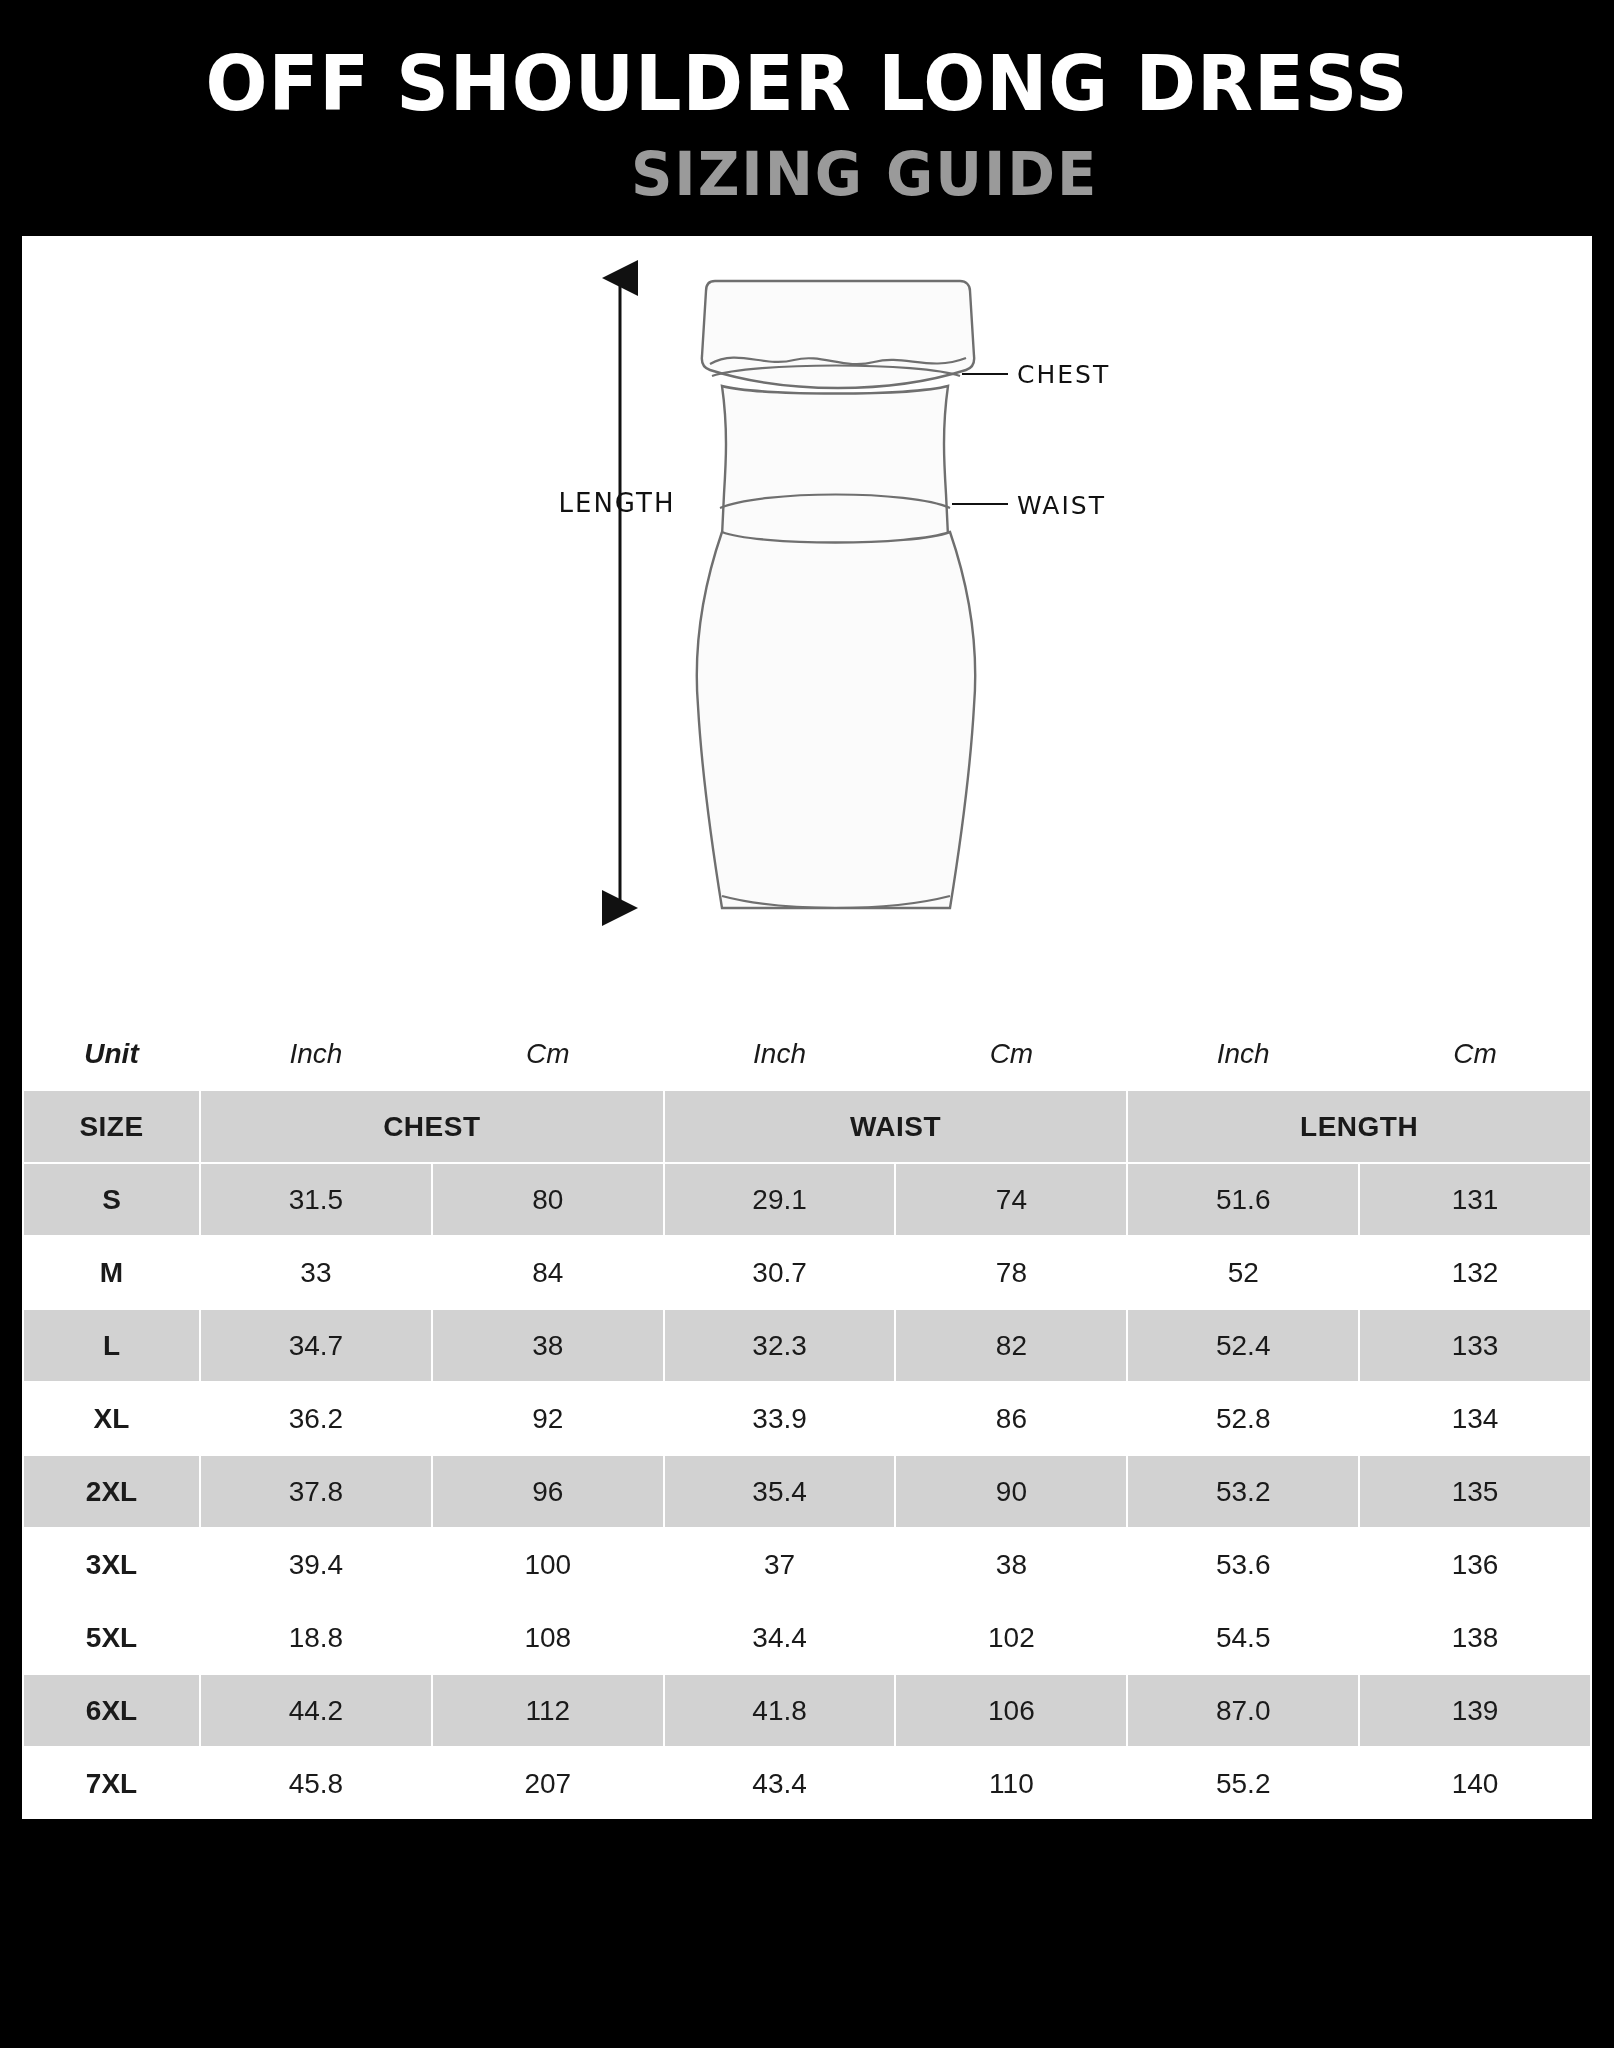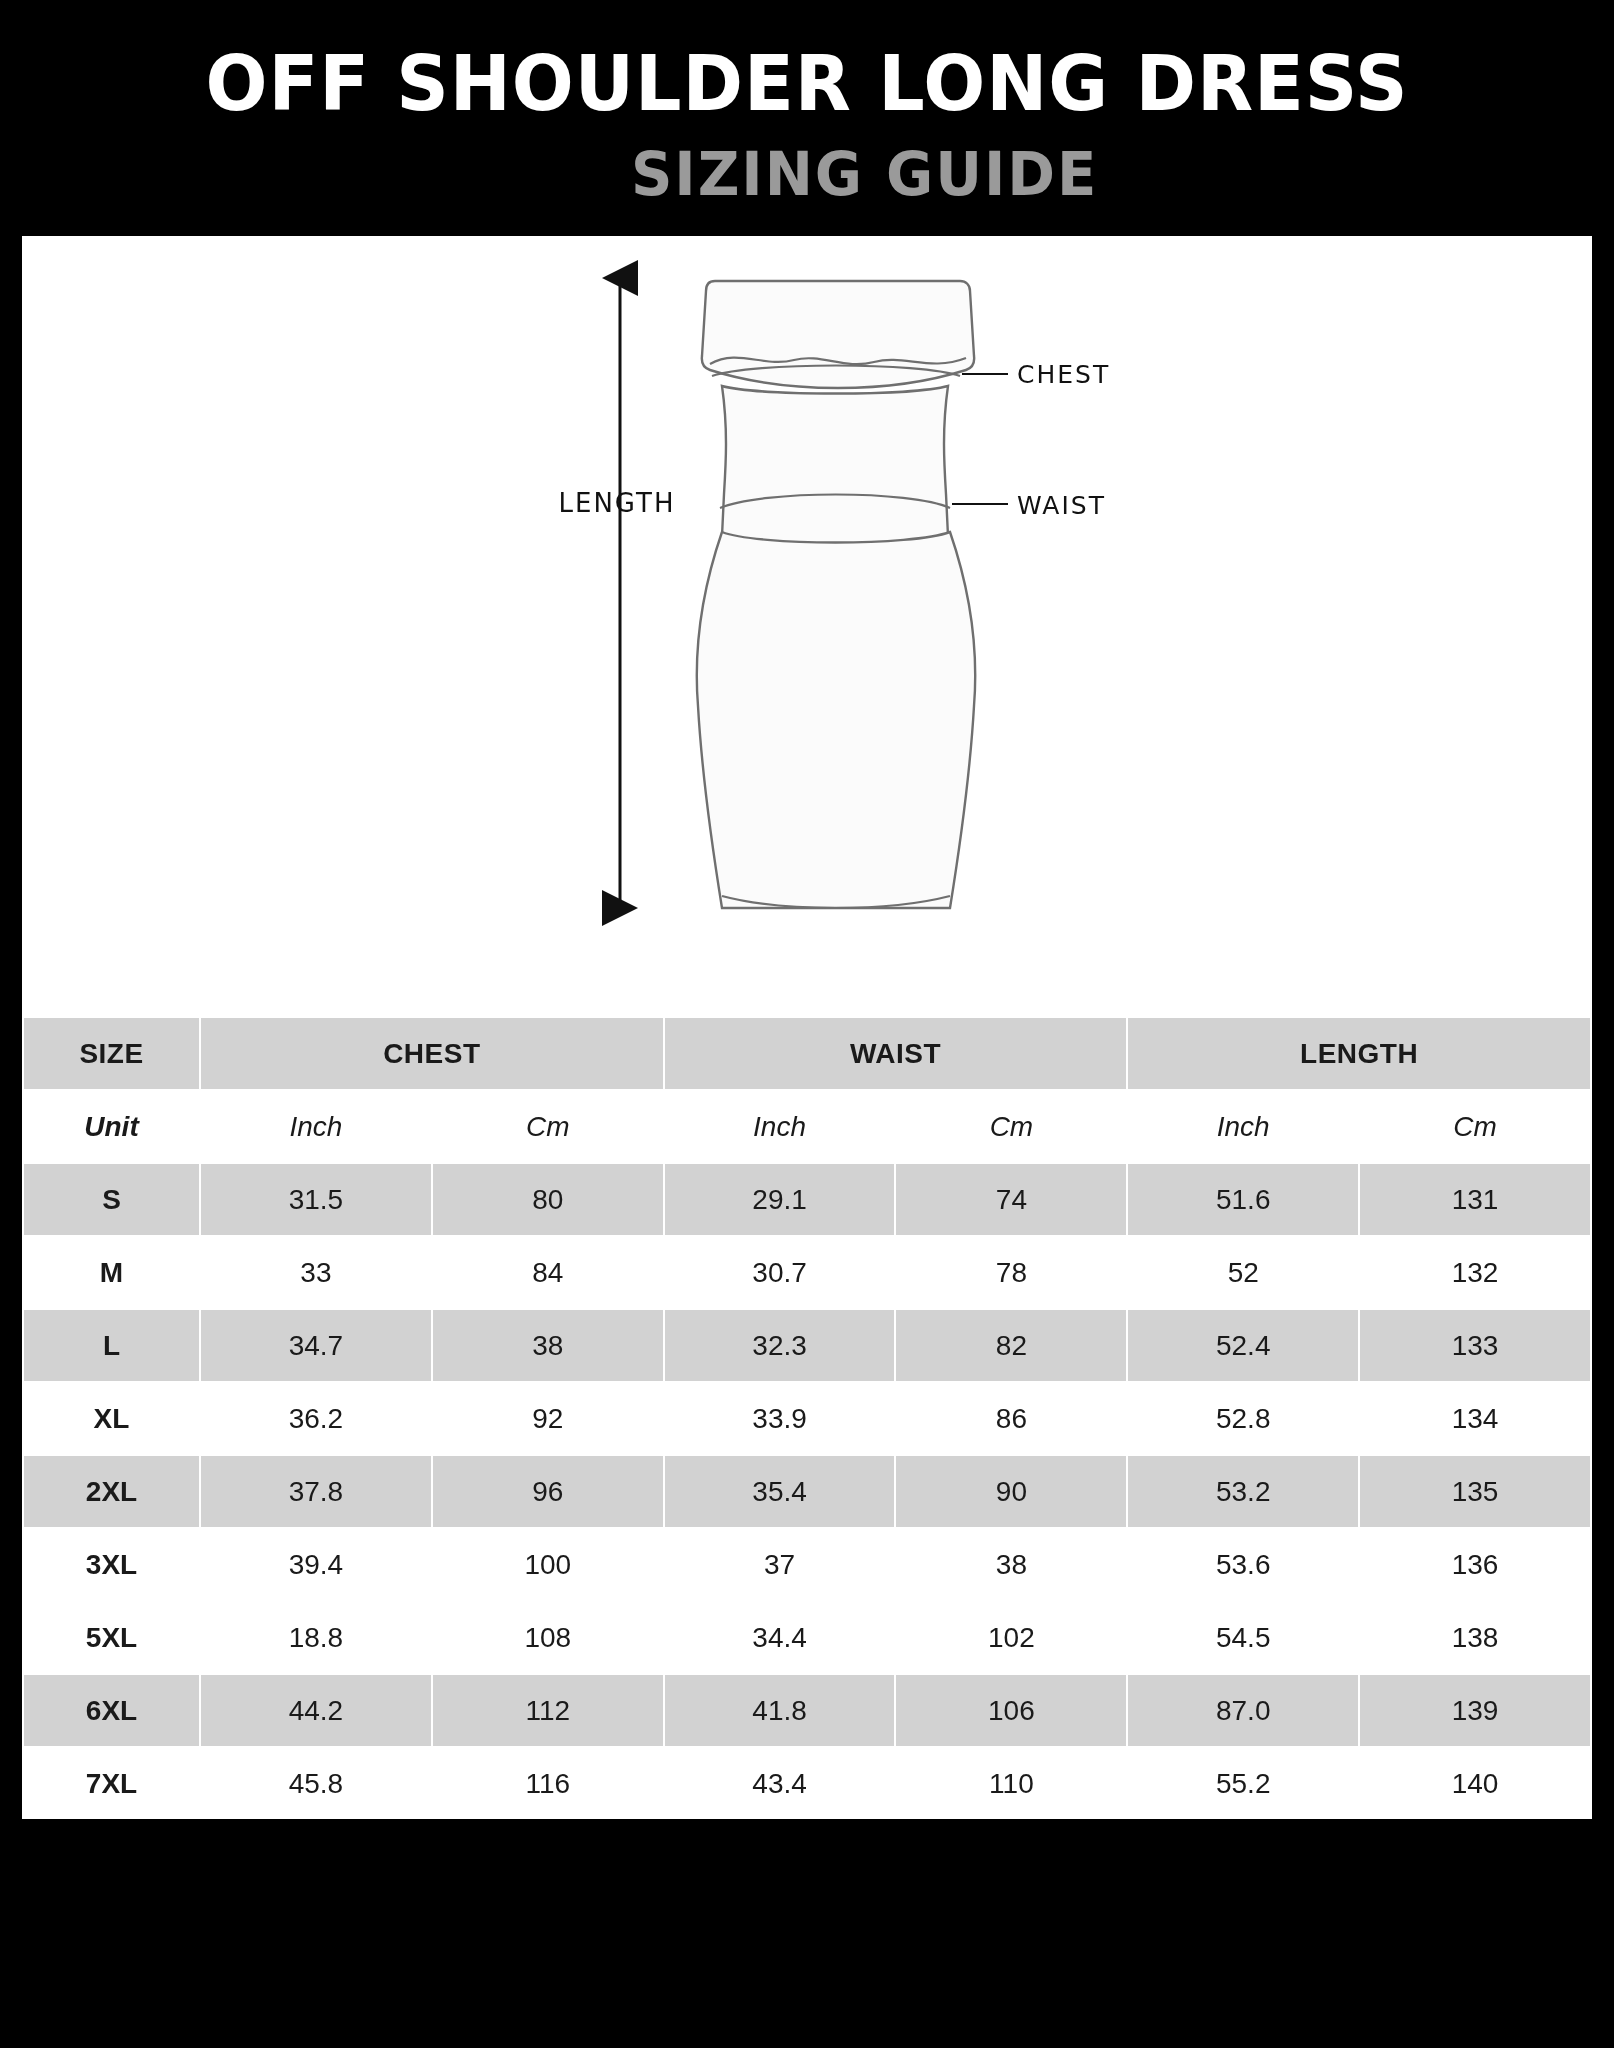--- a/index.html
+++ b/index.html
@@ -164,34 +164,34 @@
         <col style="width:11.3%">
         <col style="width:14.8%">
           <col style="width:14.8%">
         <col style="width:14.8%">
           <col style="width:14.8%">
         <col style="width:14.8%">
           <col style="width:14.8%">
       </colgroup>
       <thead>
         <tr>
-          <th class="hdr-cell">SIZE</th>
-          <th class="hdr-cell" colspan="2">CHEST</th>
-          <th class="hdr-cell" colspan="2">WAIST</th>
-          <th class="hdr-cell" colspan="2">LENGTH</th>
-        </tr>
-        <tr>
           <td class="unit-cell first">Unit</td>
           <td class="unit-cell">Inch</td>
           <td class="unit-cell">Cm</td>
           <td class="unit-cell">Inch</td>
           <td class="unit-cell">Cm</td>
           <td class="unit-cell">Inch</td>
           <td class="unit-cell">Cm</td>
         </tr>
+        <tr>
+          <th class="hdr-cell">SIZE</th>
+          <th class="hdr-cell" colspan="2">CHEST</th>
+          <th class="hdr-cell" colspan="2">WAIST</th>
+          <th class="hdr-cell" colspan="2">LENGTH</th>
+        </tr>
       </thead>
       <tbody>
         <tr class="row-shaded">
           <td class="size-cell">S</td>
           <td class="val-cell">31.5</td>
           <td class="val-cell">80</td>
           <td class="val-cell">29.1</td>
           <td class="val-cell">74</td>
           <td class="val-cell">51.6</td>
           <td class="val-cell">131</td>
@@ -255,21 +255,21 @@
           <td class="val-cell">44.2</td>
           <td class="val-cell">112</td>
           <td class="val-cell">41.8</td>
           <td class="val-cell">106</td>
           <td class="val-cell">87.0</td>
           <td class="val-cell">139</td>
         </tr>
         <tr class="row-plain">
           <td class="size-cell">7XL</td>
           <td class="val-cell">45.8</td>
-          <td class="val-cell">116</td>
+          <td class="val-cell">207</td>
           <td class="val-cell">43.4</td>
           <td class="val-cell">110</td>
           <td class="val-cell">55.2</td>
           <td class="val-cell">140</td>
         </tr>
       </tbody>
     </table>
   </div>
 
 </div>

